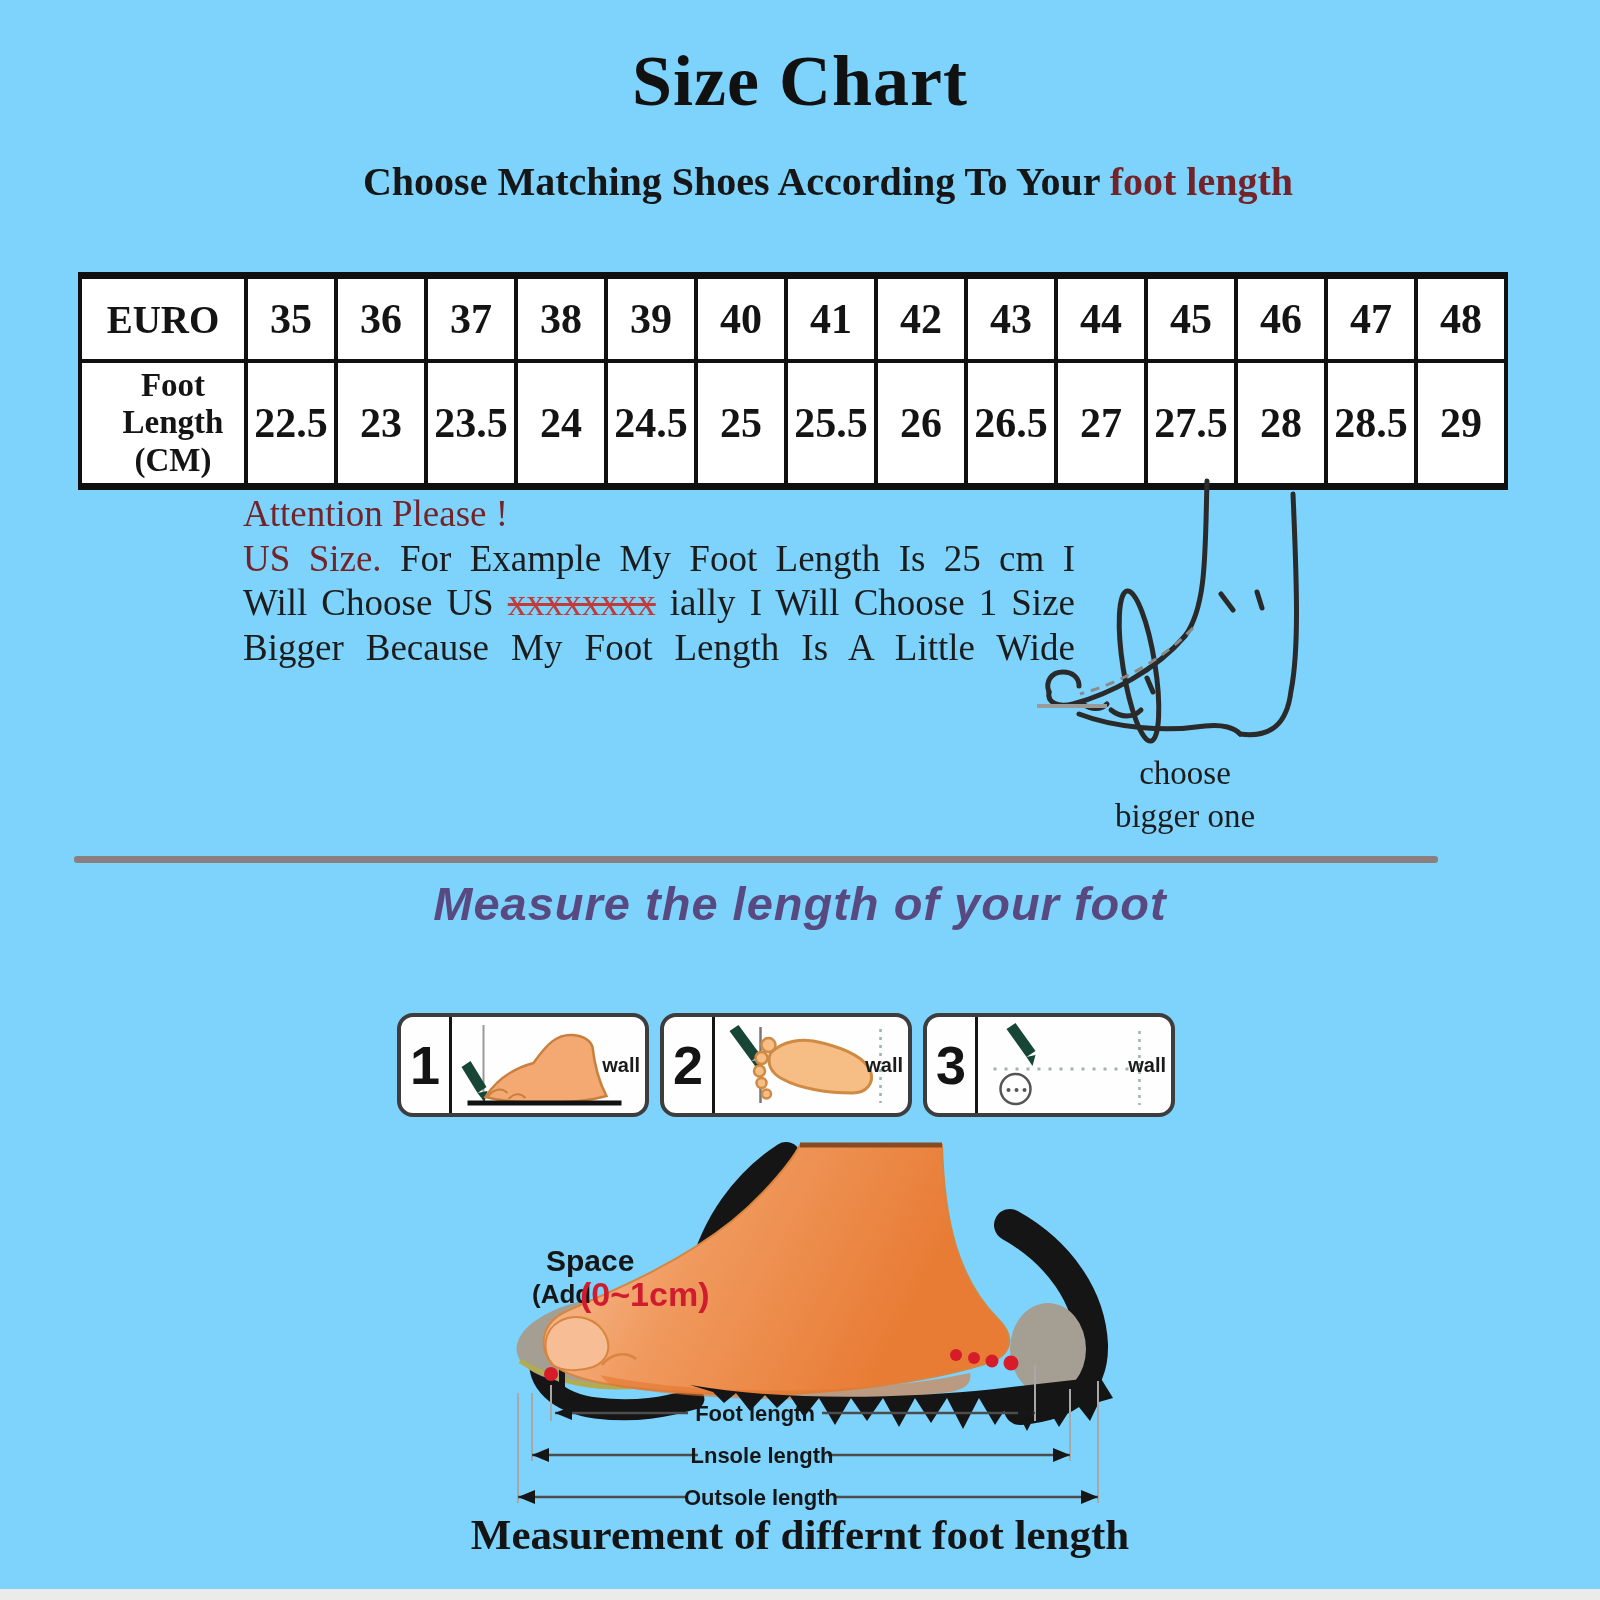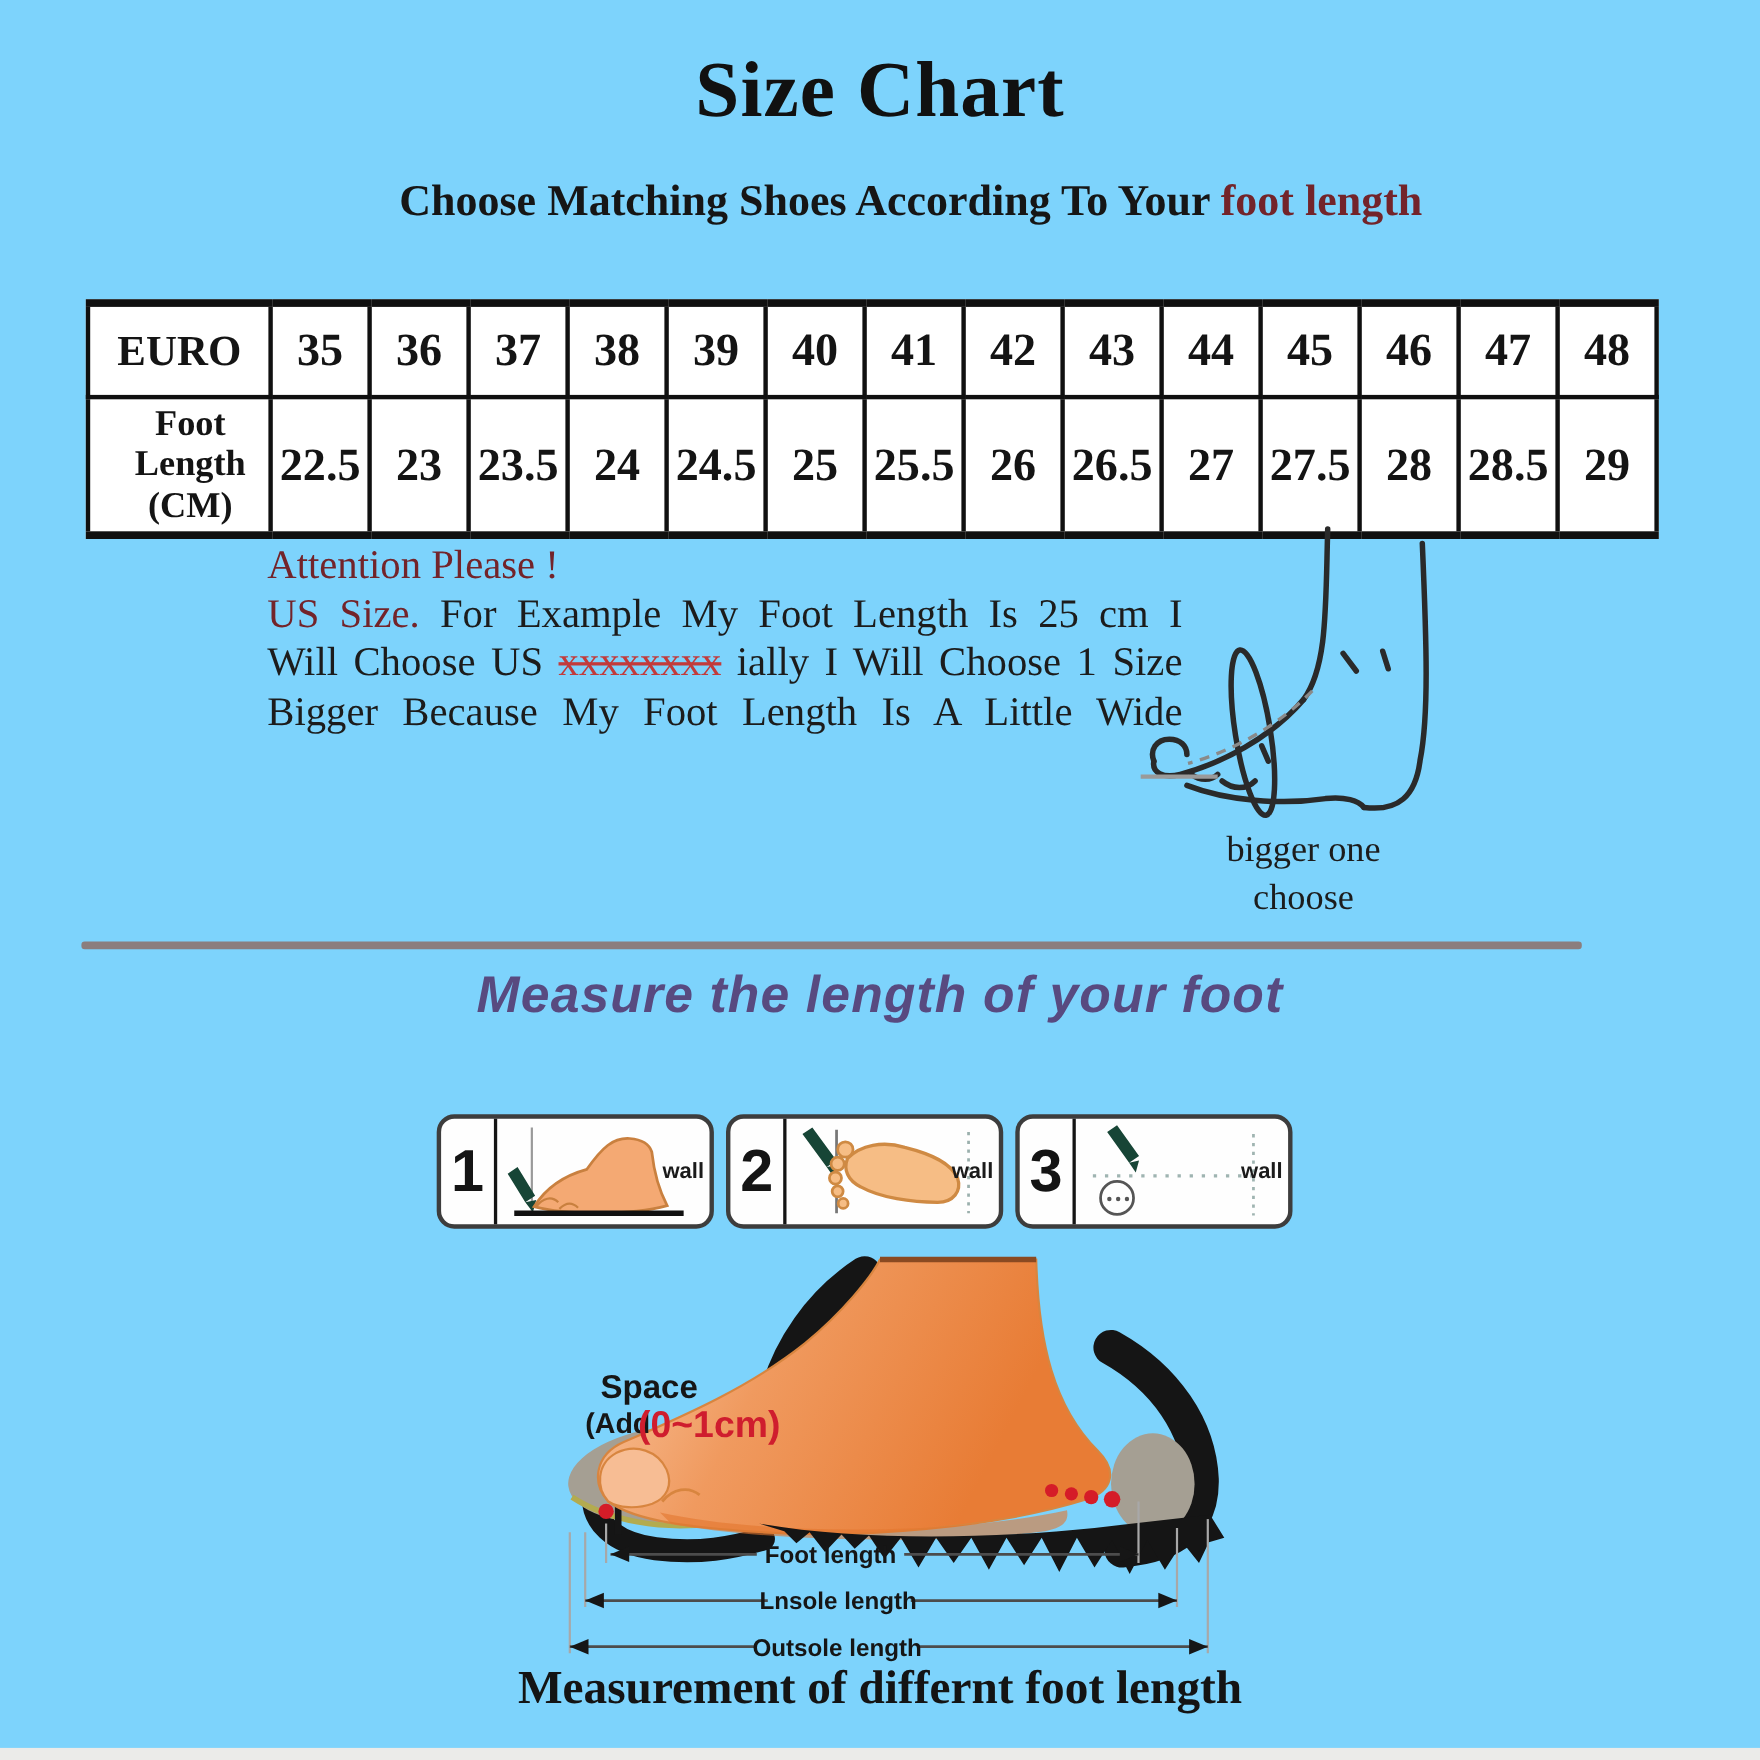--- a/index.html
+++ b/index.html
@@ -141,22 +141,22 @@
       <path d="M 112 212 l 6 14"></path>
       <path d="M 186 128 l 12 16"></path>
       <path d="M 222 126 l 5 16"></path>
       <ellipse cx="104" cy="200" rx="16" ry="76" transform="rotate(-9 104 200)"></ellipse>
     </g>
     <path d="M 158 162 C 125 196 82 218 45 228" fill="none" stroke="#8a8a8a" stroke-width="3" stroke-dasharray="9 7"></path>
     <line x1="2" y1="240" x2="72" y2="240" stroke="#9a9a9a" stroke-width="4"></line>
   </svg>
 
   <div class="choose-bigger">
+    <div>choose</div>
     <div>bigger one</div>
-    <div>choose</div>
   </div>
 
   <div class="divider"></div>
 
   <div class="measure-heading">Measure the length of your foot</div>
 
   <div class="steps">
 
     <div class="panel">
       <div class="num">1</div>

